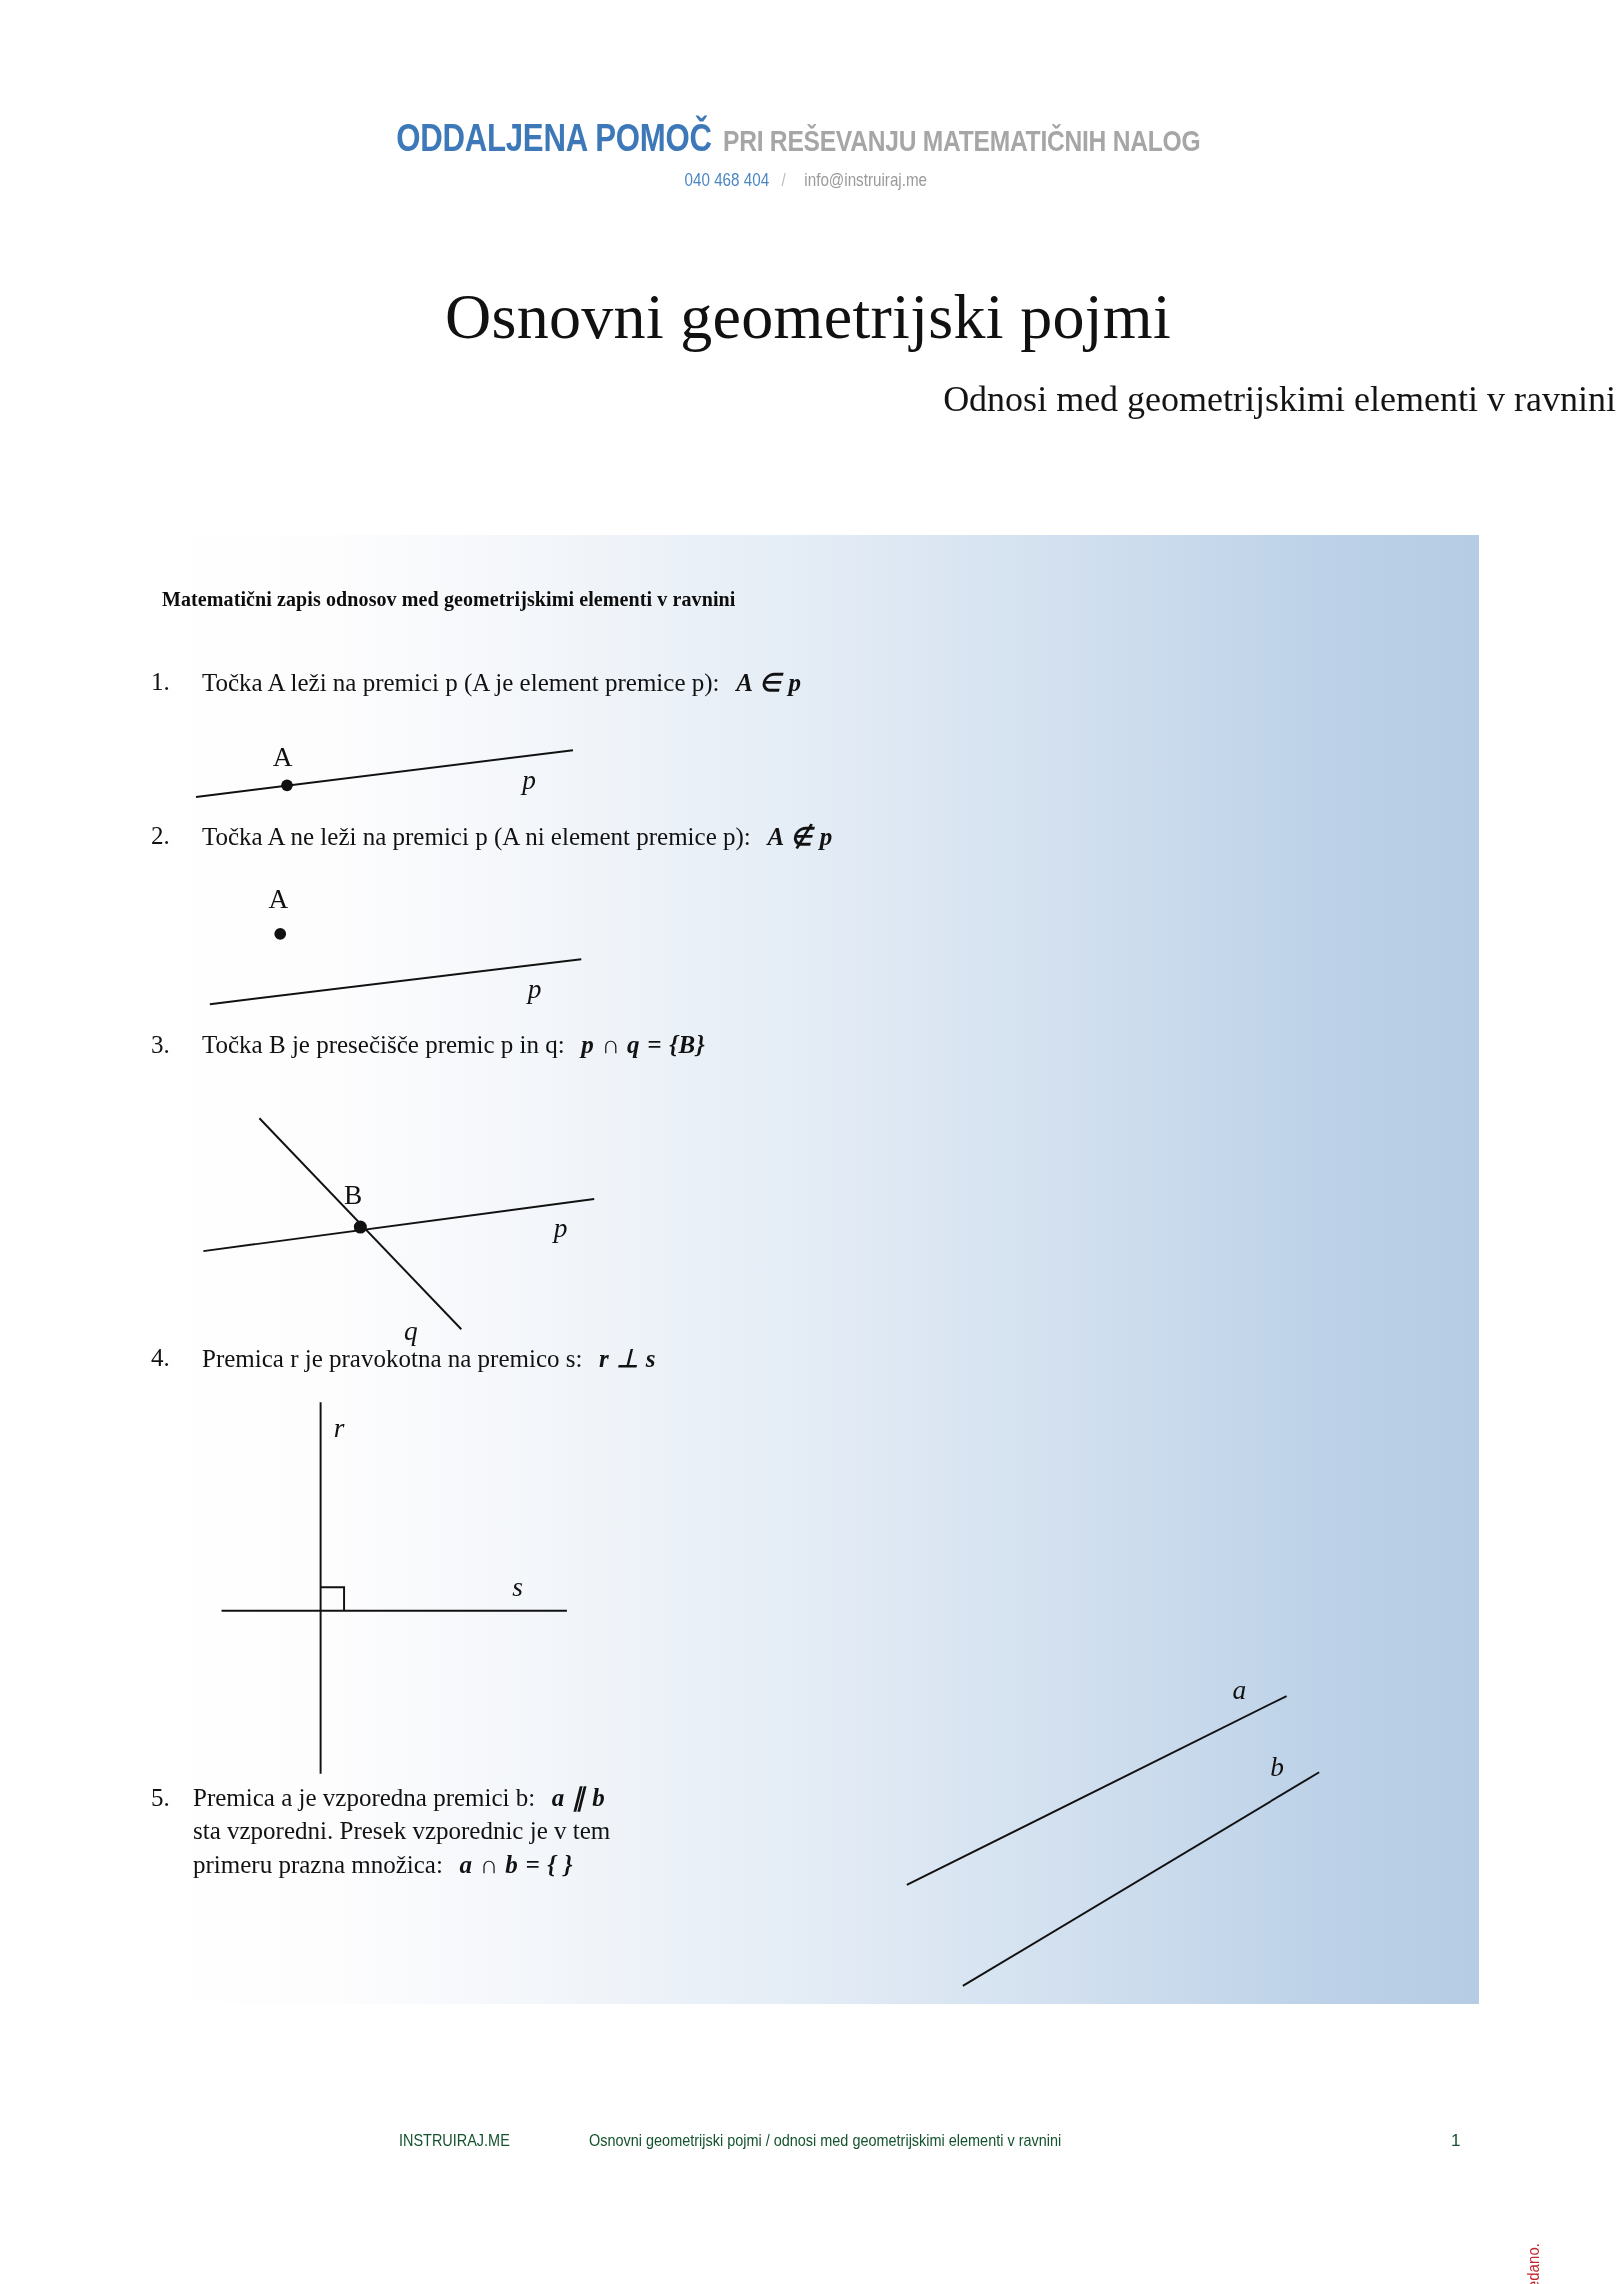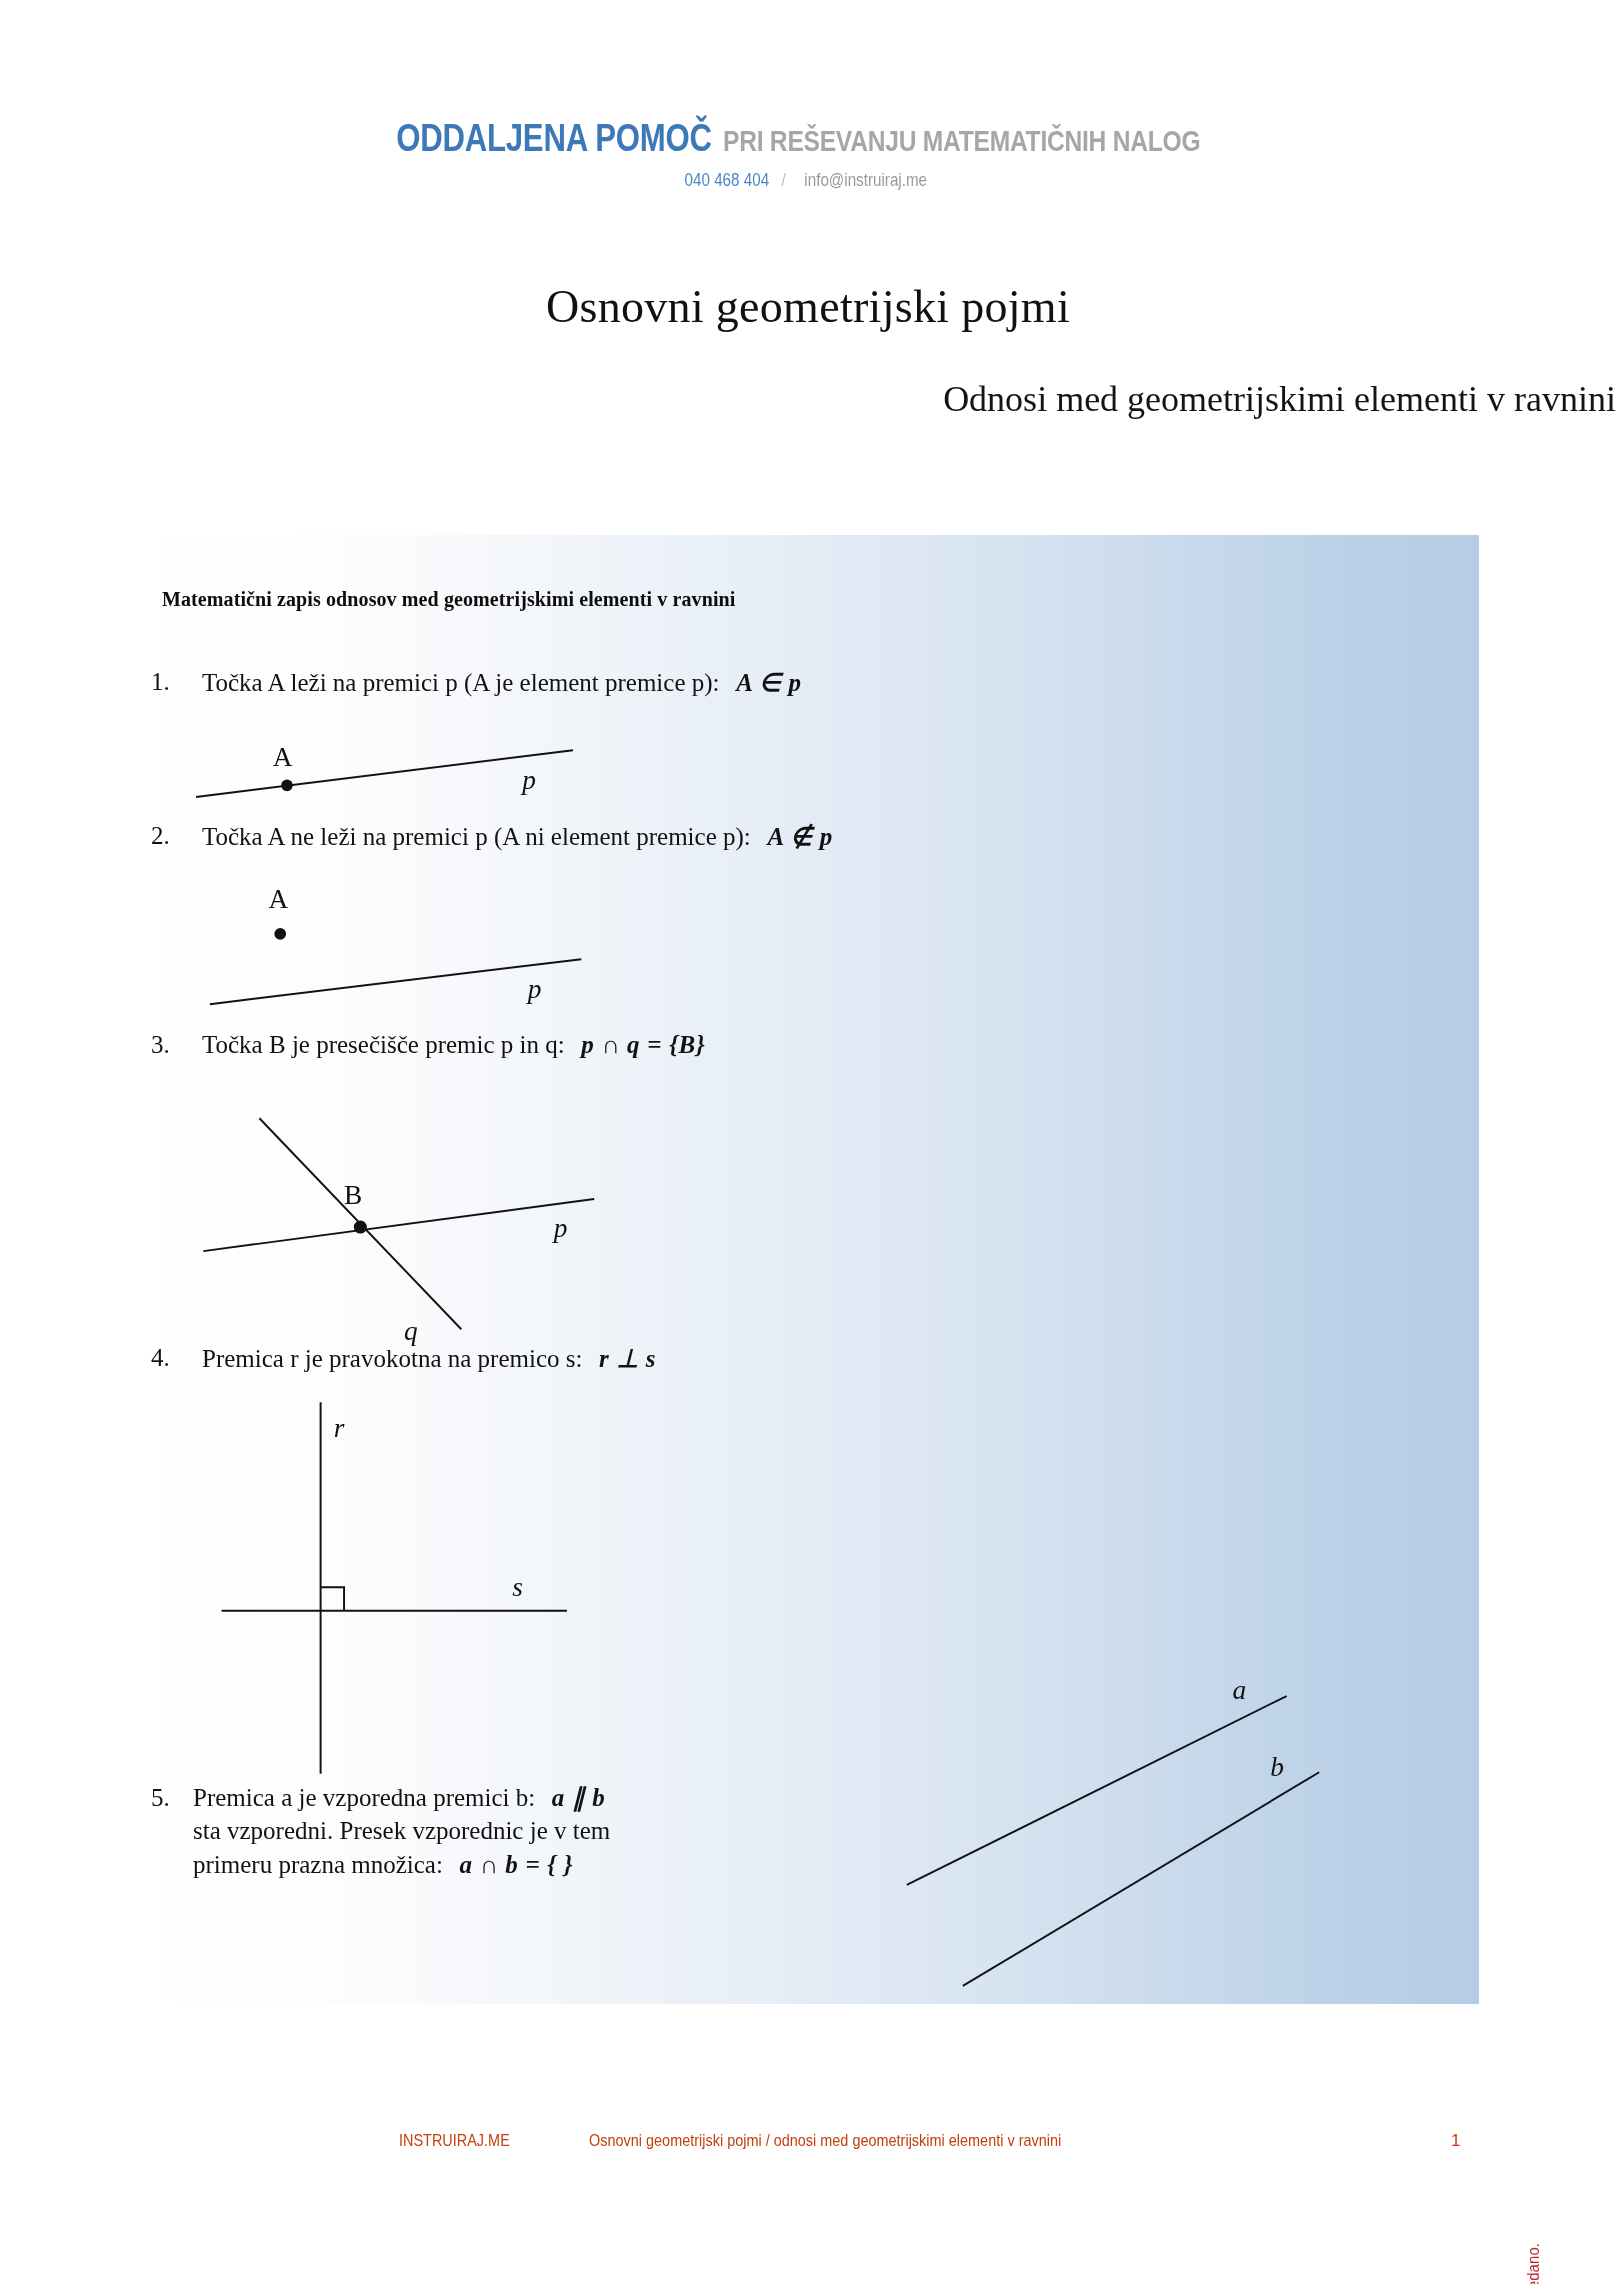--- a/index.html
+++ b/index.html
@@ -38,21 +38,21 @@
     display:flex; justify-content:center; align-items:baseline; gap:2px;
   }
   .contact-phone{ color:#4a87c4; transform:scaleX(0.80); }
   .contact-slash{ color:#bdbdbd; transform:scaleX(0.80); }
   .contact-mail { color:#9a9a9a; transform:scaleX(0.80); }
 
   
   #doc-title{
     position:absolute; left:0; top:280px; width:1616px;
     text-align:center;
-    font-size:46px; color:#111; font-weight:normal;
+    font-size:64px; color:#111; font-weight:normal;
     letter-spacing:0.3px;
   }
   #doc-subtitle{
     position:absolute; left:0; top:378px; width:1616px;
     text-align:right;
     font-size:36px; color:#141414; font-weight:normal;
   }
 
   
   #content-panel{
@@ -108,21 +108,21 @@
     font-family:"Liberation Sans", sans-serif;
     font-size:16.3px;
     color:#c1272d;
     letter-spacing:0.1px;
   }
   #side-copy span{ display:inline-block; transform:scaleX(0.92); transform-origin:left center;}
   #footer{
     position:absolute;
     left:0; bottom:126px; width:1616px; height:27px;
     font-family:"Liberation Sans", sans-serif;
-    font-size:17px; color:#c2410c;
+    font-size:17px; color:#14532d;
   }
   #footer .f-brand{ position:absolute; left:399px; top:0; transform:scaleX(0.85); transform-origin:left center;}
   #footer .f-title{ position:absolute; left:589px; top:0; transform:scaleX(0.85); transform-origin:left center;}
   #footer .f-page { position:absolute; left:1451px; top:0; }
 </style>
 </head>
 <body>
 
 <div id="brand-header">
   <div class="brand-line">

